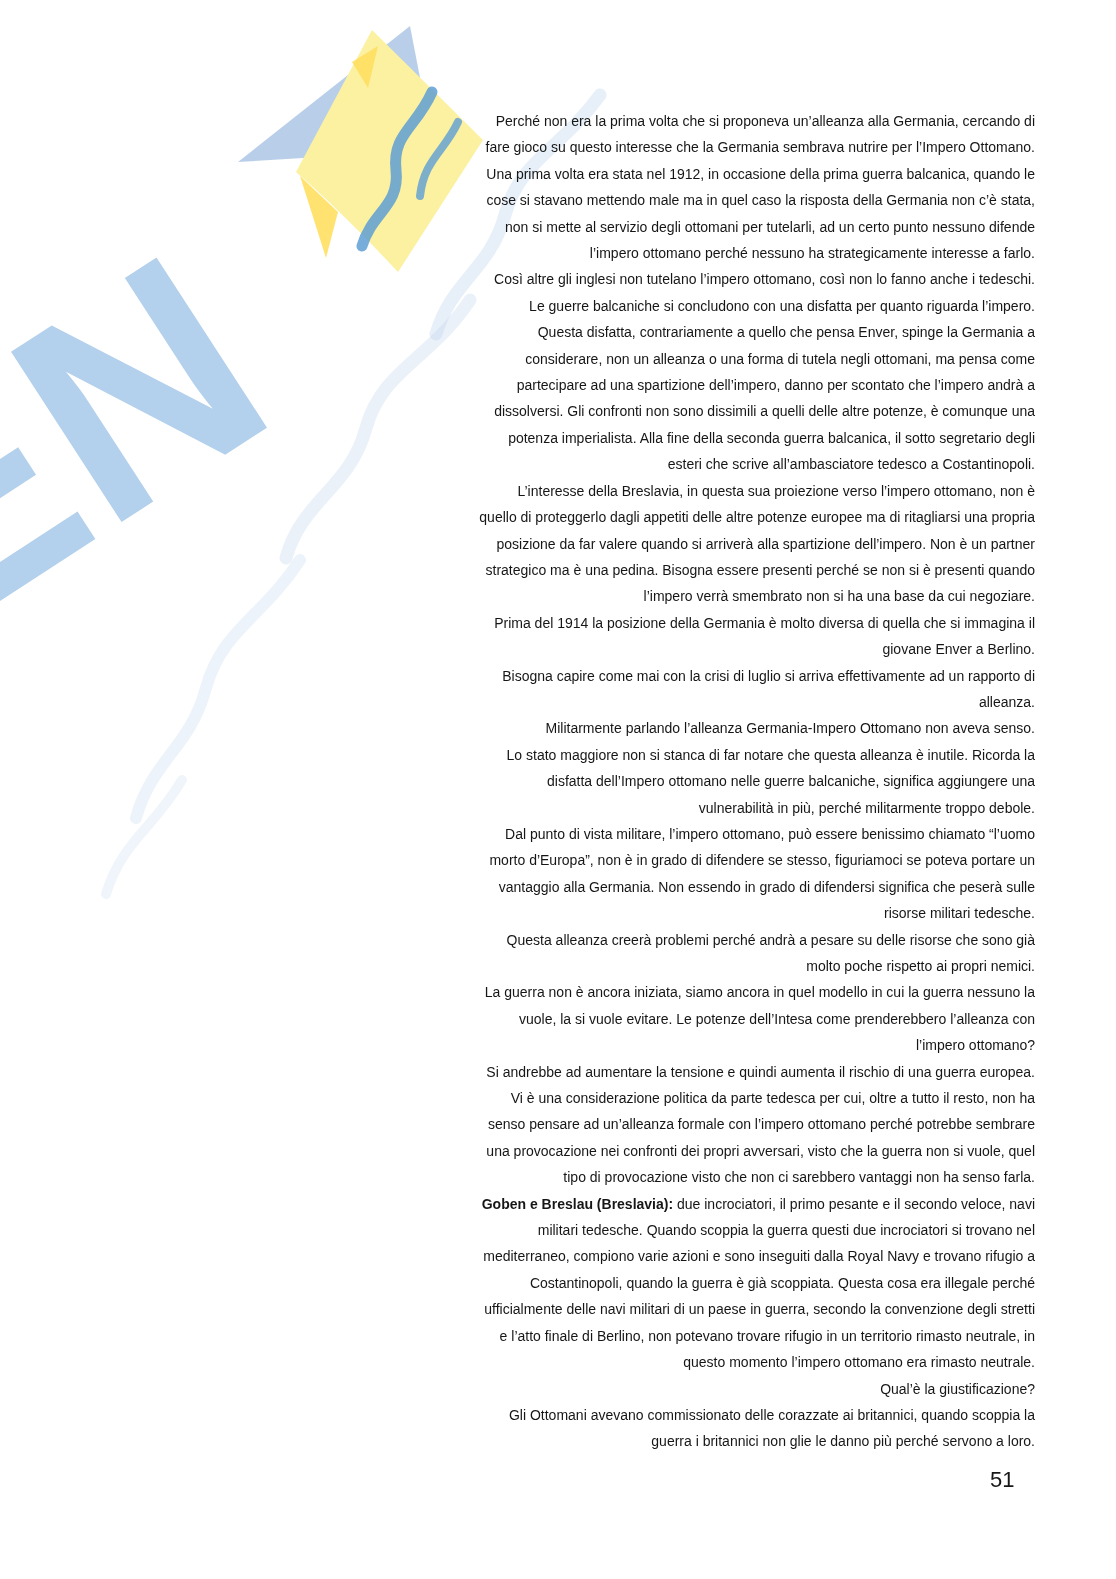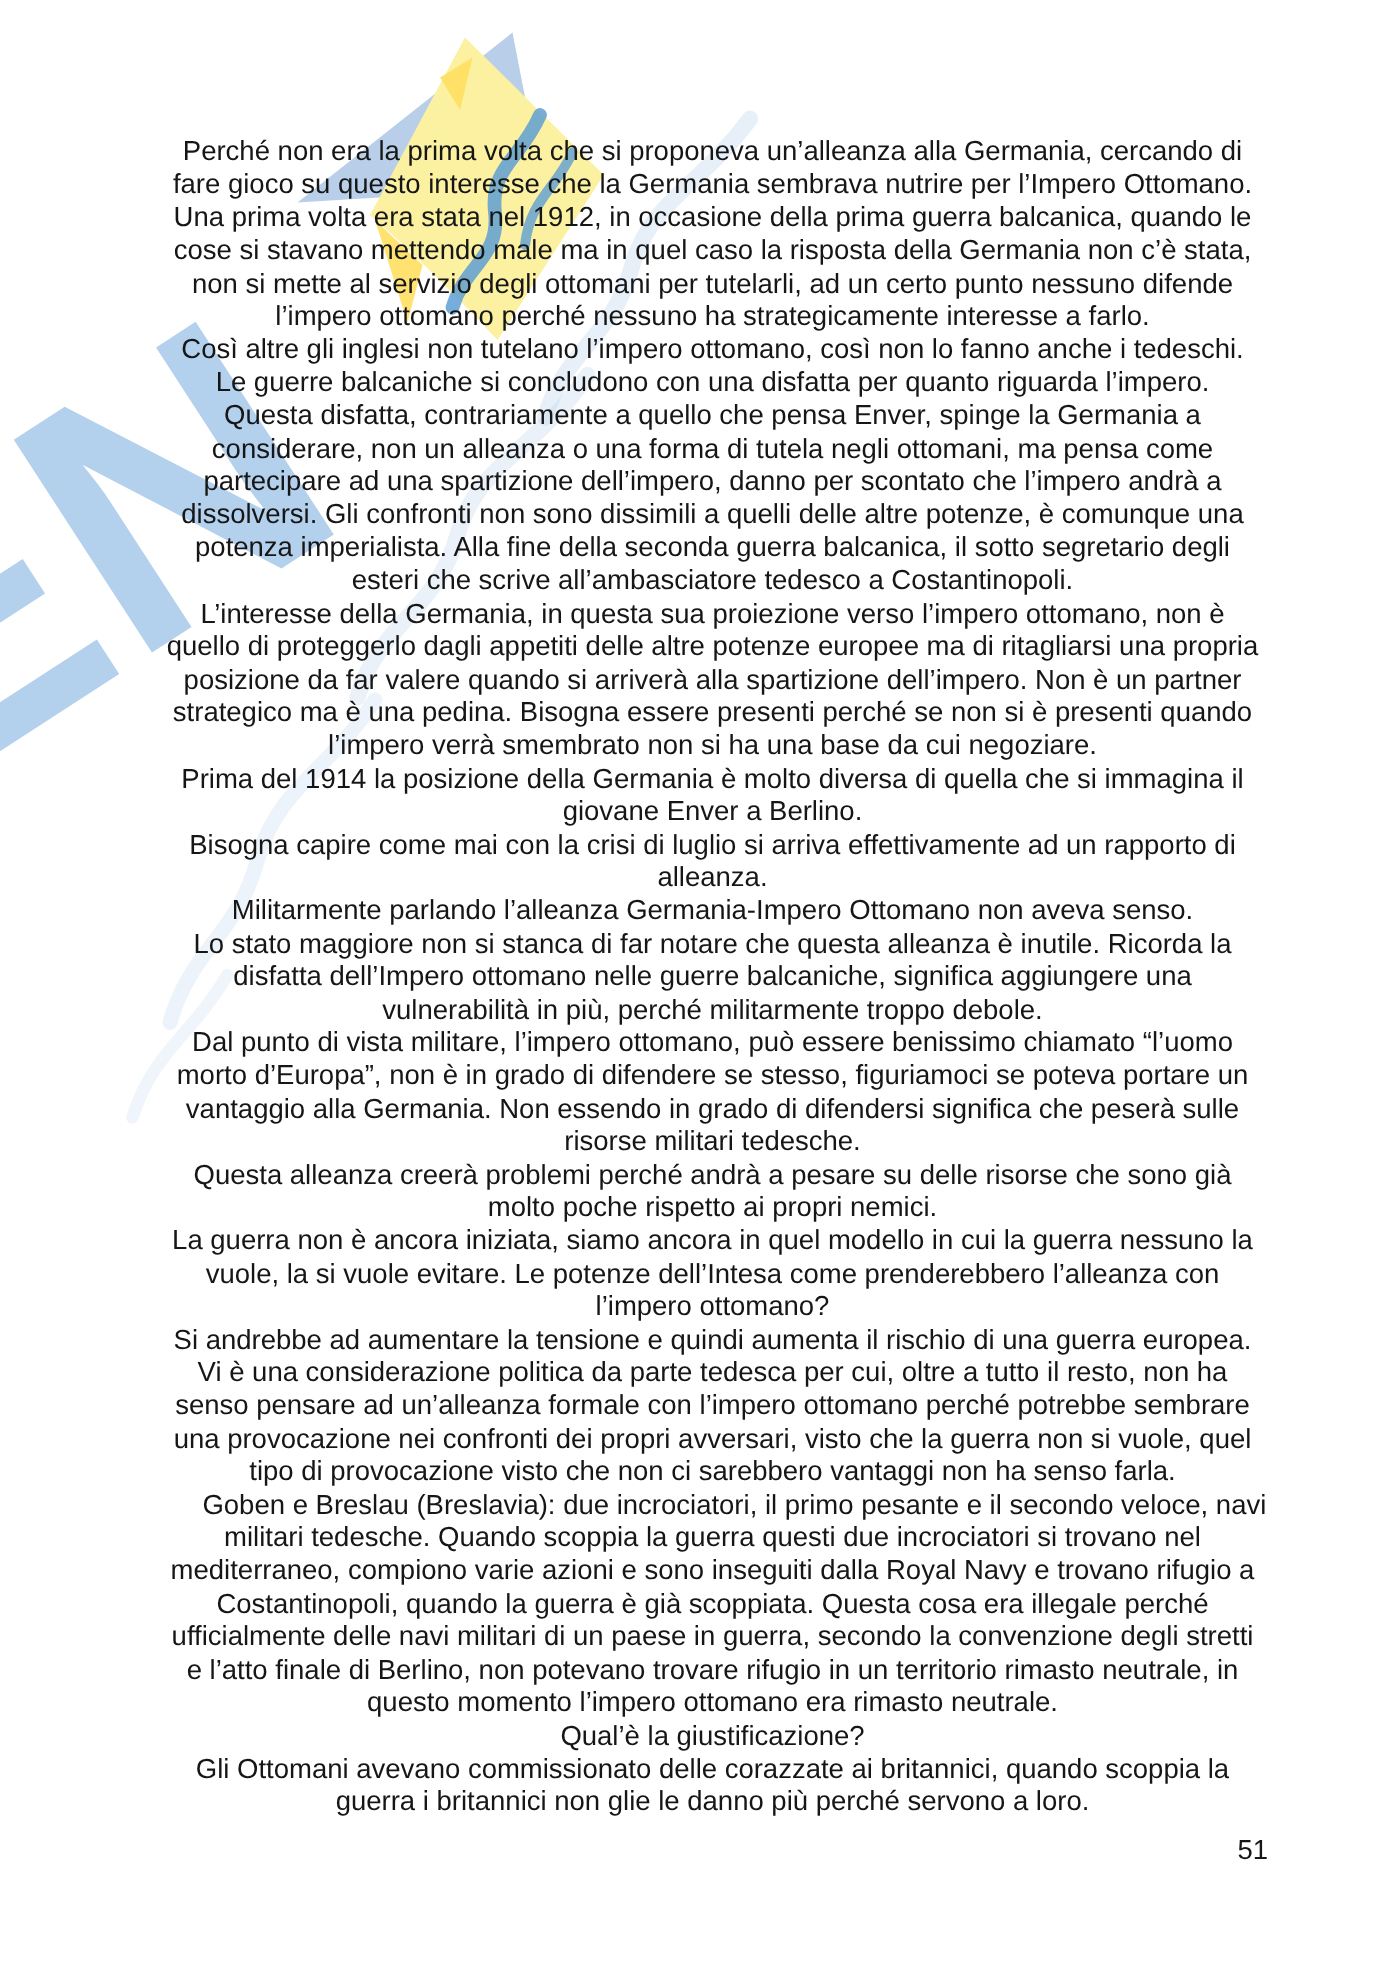--- a/index.html
+++ b/index.html
@@ -20,26 +20,26 @@
   }
   .wm-letters {
     font-family: "Liberation Sans", sans-serif;
     font-weight: bold;
   }
   .text-block {
     position: absolute;
     left: 105px;
     top: 108px;
     width: 930px;
-    font-size: 22px;
+    font-size: 14px;
     line-height: 26.4px;
-    text-align: center;
+    text-align: right;
   }
   .line { white-space: nowrap; }
-  .line strong { font-weight: normal; margin-left: 35px; }
+  .line strong { font-weight: bold; margin-left: 35px; }
   .page-number {
     position: absolute;
     left: 978px;
     top: 1467px;
     font-size: 22px;
     line-height: 26px;
     margin-left: 12px;
   }
 </style>
 </head>
@@ -78,21 +78,21 @@
         <div class="line">non si mette al servizio degli ottomani per tutelarli, ad un certo punto nessuno difende</div>
         <div class="line">l’impero ottomano perché nessuno ha strategicamente interesse a farlo.</div>
         <div class="line">Così altre gli inglesi non tutelano l’impero ottomano, così non lo fanno anche i tedeschi.</div>
         <div class="line">Le guerre balcaniche si concludono con una disfatta per quanto riguarda l’impero.</div>
         <div class="line">Questa disfatta, contrariamente a quello che pensa Enver, spinge la Germania a</div>
         <div class="line">considerare, non un alleanza o una forma di tutela negli ottomani, ma pensa come</div>
         <div class="line">partecipare ad una spartizione dell’impero, danno per scontato che l’impero andrà a</div>
         <div class="line">dissolversi. Gli confronti non sono dissimili a quelli delle altre potenze, è comunque una</div>
         <div class="line">potenza imperialista. Alla fine della seconda guerra balcanica, il sotto segretario degli</div>
         <div class="line">esteri che scrive all’ambasciatore tedesco a Costantinopoli.</div>
-        <div class="line">L’interesse della Germania, in questa sua proiezione verso l’impero ottomano, non è</div>
+        <div class="line">L’interesse della Breslavia, in questa sua proiezione verso l’impero ottomano, non è</div>
         <div class="line">quello di proteggerlo dagli appetiti delle altre potenze europee ma di ritagliarsi una propria</div>
         <div class="line">posizione da far valere quando si arriverà alla spartizione dell’impero. Non è un partner</div>
         <div class="line">strategico ma è una pedina. Bisogna essere presenti perché se non si è presenti quando</div>
         <div class="line">l’impero verrà smembrato non si ha una base da cui negoziare.</div>
         <div class="line">Prima del 1914 la posizione della Germania è molto diversa di quella che si immagina il</div>
         <div class="line">giovane Enver a Berlino.</div>
         <div class="line">Bisogna capire come mai con la crisi di luglio si arriva effettivamente ad un rapporto di</div>
         <div class="line">alleanza.</div>
         <div class="line">Militarmente parlando l’alleanza Germania-Impero Ottomano non aveva senso.</div>
         <div class="line">Lo stato maggiore non si stanca di far notare che questa alleanza è inutile. Ricorda la</div>

